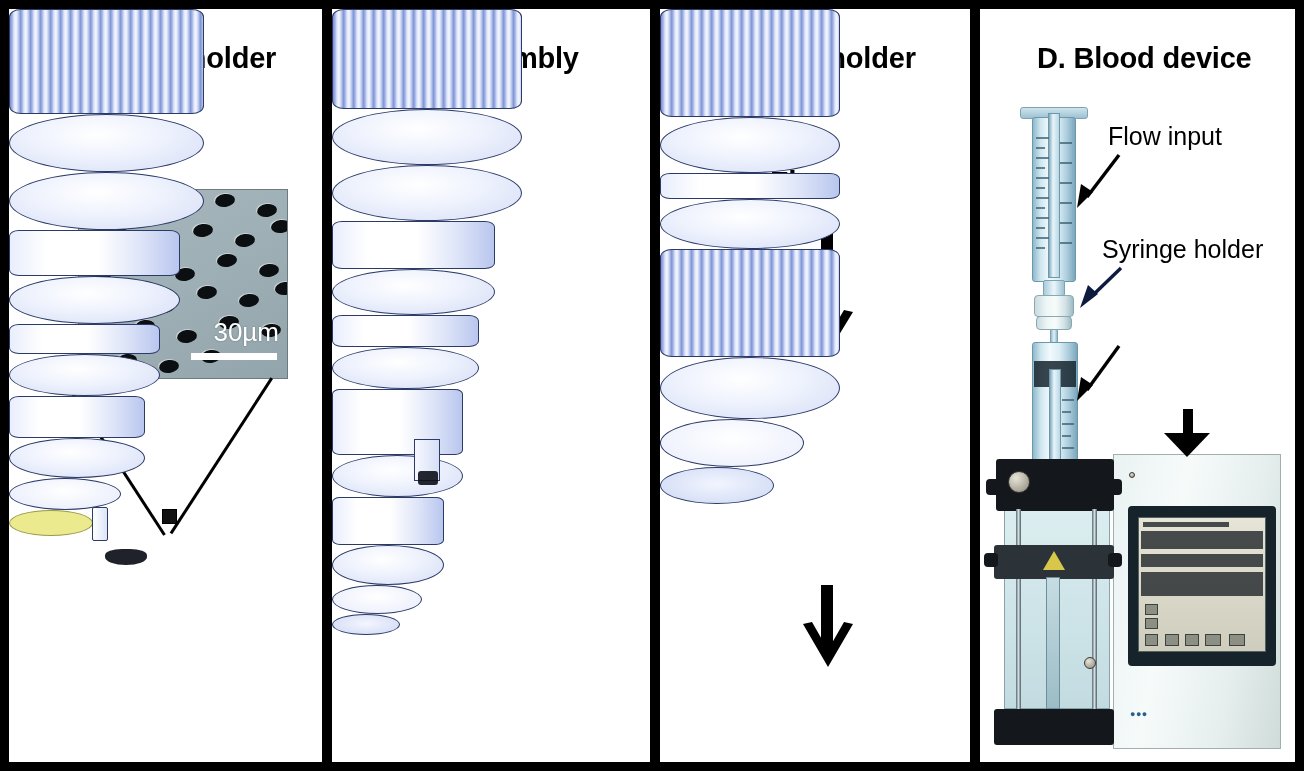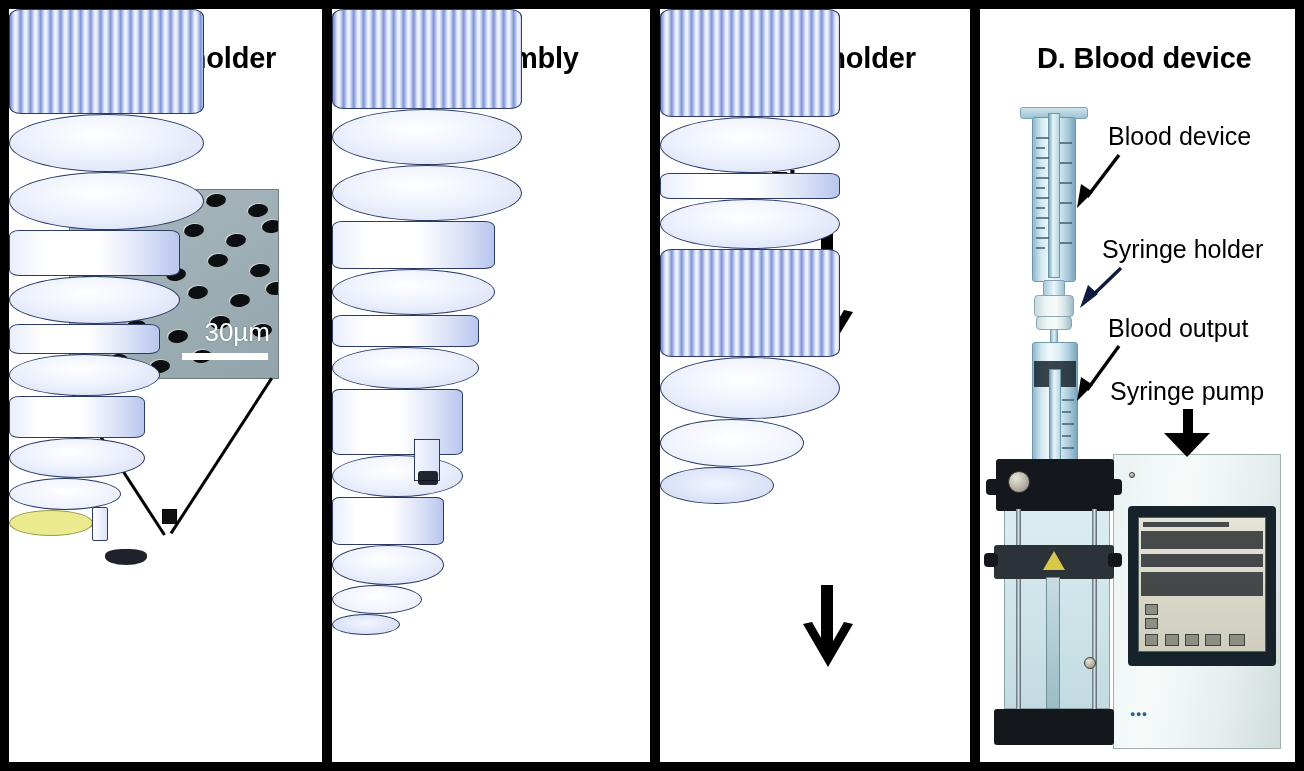--- a/index.html
+++ b/index.html
@@ -33,21 +33,21 @@
     border:1.6px solid #2b3a66;border-radius:50%;box-sizing:border-box;
   }
   .ring{border:1.6px solid #2b3a66;border-radius:50%;box-sizing:border-box;}
   .smoothBody{
     background:linear-gradient(90deg,#e9eefc 0%,#ffffff 22%,#ffffff 52%,#dde4f8 78%,#b9c6ee 100%);
     border:1.6px solid #2b3a66;box-sizing:border-box;
   }
 
   
   #sem-inset{
-    position:absolute;left:60px;top:180px;width:210px;height:190px;
+    position:absolute;left:69px;top:180px;width:210px;height:190px;
     background:linear-gradient(150deg,#a9b8bd 0%,#9fb0b6 45%,#93a5ac 100%);
     border:1px solid #6d7b80;box-sizing:border-box;overflow:hidden;
   }
   .pore{
     position:absolute;background:#0b0f11;border-radius:50%;
     width:20px;height:13px;transform:rotate(-8deg);
     box-shadow:-1px -1px 0 0 rgba(255,255,255,.45);
   }
   #scalebar-label{
     position:absolute;right:8px;bottom:30px;color:#fff;
@@ -351,36 +351,34 @@
 
     <div class="bracket-soft" style="left:14px;top:536px;width:120px;height:34px;"></div>
     <div id="hazard-badge" style="left:63px;top:542px;"></div>
     <div class="bracket" style="left:4px;top:544px;width:14px;height:14px;border-radius:4px;"></div>
     <div class="bracket" style="left:128px;top:544px;width:14px;height:14px;border-radius:4px;"></div>
 
     <div class="pusher-plate" style="left:66px;top:568px;width:14px;height:132px;"></div>
     <div class="bracket" style="left:14px;top:700px;width:120px;height:36px;"></div>
     <div class="knob" style="left:104px;top:648px;width:12px;height:12px;"></div>
 
-    <div class="label" style="left:128px;top:113px;">Blood device</div>
+    <div class="label" style="left:128px;top:113px;">Flow input</div>
     <svg style="position:absolute;left:94px;top:142px;" width="48" height="60" viewBox="0 0 48 60">
       <line x1="45" y1="4" x2="13" y2="46" stroke="#000" stroke-width="3.4"></line>
       <path d="M3 57 L19 41 L7 33 Z" fill="#000"></path>
     </svg>
 
     <div class="label" style="left:122px;top:226px;">Syringe holder</div>
     <svg style="position:absolute;left:96px;top:255px;" width="48" height="48" viewBox="0 0 48 48">
       <line x1="45" y1="4" x2="16" y2="32" stroke="#0d1b3e" stroke-width="3.4"></line>
       <path d="M4 44 L22 30 L12 21 Z" fill="#0d1b3e"></path>
     </svg>
 
-    <div class="label" style="left:128px;top:305px;">Blood output</div>
     <svg style="position:absolute;left:94px;top:333px;" width="48" height="62" viewBox="0 0 48 62">
       <line x1="45" y1="4" x2="13" y2="48" stroke="#000" stroke-width="3.4"></line>
       <path d="M3 59 L19 43 L7 35 Z" fill="#000"></path>
     </svg>
 
-    <div class="label" style="left:130px;top:368px;">Syringe pump</div>
     <div class="arrow-shaft" style="left:203px;top:400px;width:10px;height:32px;"></div>
     <div class="arrow-head-down" style="left:184px;top:424px;border-left-width:23px;border-right-width:23px;border-top-width:24px;"></div>
   </div>
 
 </div>
 
 </body></html>

